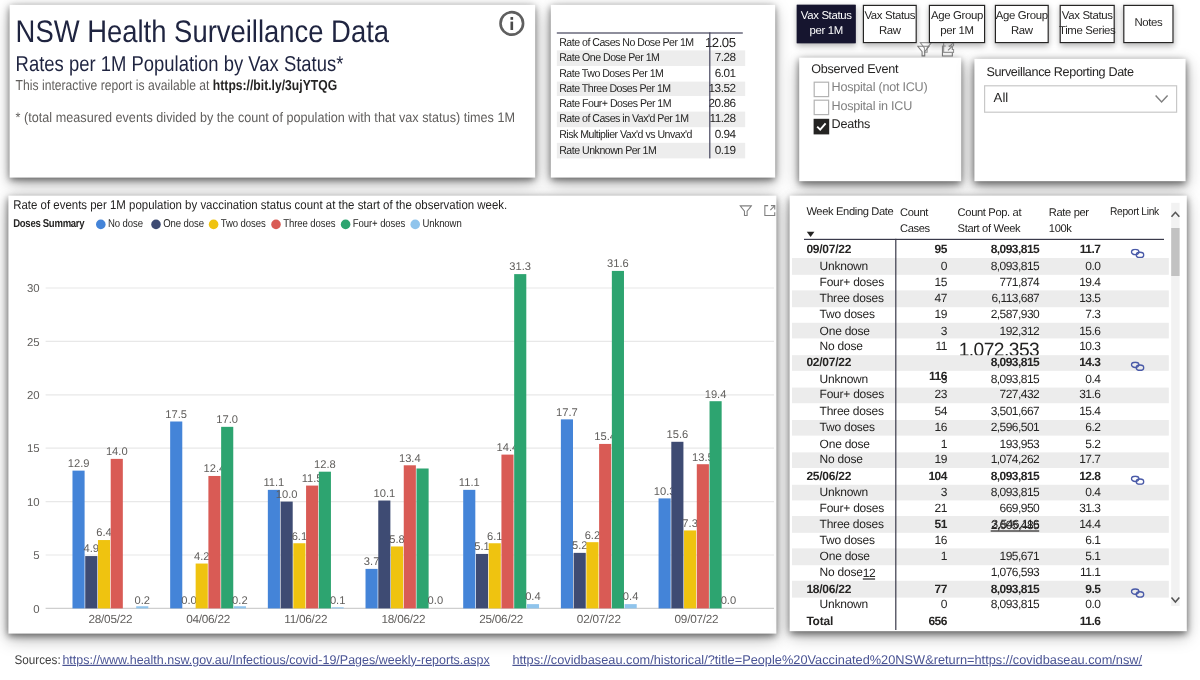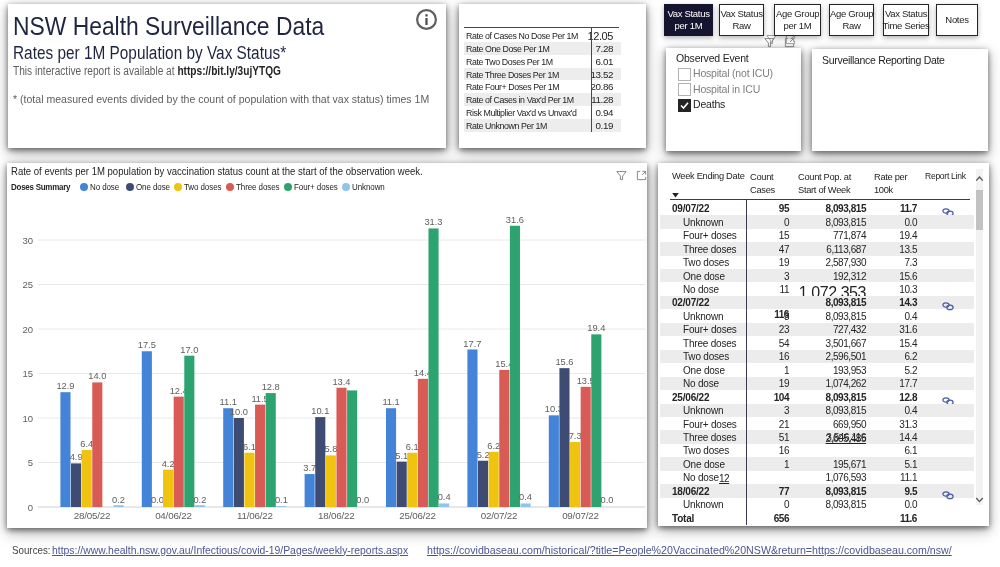--- a/index.html
+++ b/index.html
@@ -95,20 +95,26 @@
     <div class="abs" style="left:27px;top:34.5px;font-size:10.5px;letter-spacing:-0.2px;color:#808080;white-space:nowrap;">Hospital in ICU</div>
     <div class="abs" style="left:12px;top:50.5px;width:13px;height:13px;background:#252423;"></div>
     <svg class="abs" style="left:12px;top:50.5px;" width="13" height="13" viewBox="0 0 13 13">
       <path d="M3 6.5 L5.5 9 L10 3.8" fill="none" stroke="#fff" stroke-width="1.6"></path>
     </svg>
     <div class="abs" style="left:27px;top:50.0px;font-size:10.5px;letter-spacing:-0.2px;color:#252423;white-space:nowrap;">Deaths</div>
 </div>
 
 <div class="card" style="left:812px;top:49px;width:176px;height:102px;">
  <div class="abs" style="left:10px;top:5px;font-size:10.5px;letter-spacing:-0.3px;color:#252423;white-space:nowrap;">Surveillance Reporting Date</div>
+ <div class="abs" style="left:8px;top:22px;width:159px;height:21px;border:1px solid #c8c8c8;background:#fff;">
+   <div class="abs" style="left:7px;top:4px;font-size:11px;color:#252423;">All</div>
+   <svg class="abs" style="right:6px;top:6px;" width="12" height="9" viewBox="0 0 12 9">
+     <path d="M1 1.5 L6 7 L11 1.5" fill="none" stroke="#808080" stroke-width="1.2"></path>
+      </svg>
+ </div>
 </div>
 
 <div class="card" style="left:7px;top:163px;width:640px;height:365px;">
  <div class="abs" id="ct" style="left:4px;top:1.8px;font-size:10.5px;color:#252423;white-space:nowrap;transform:scaleX(0.909);transform-origin:left top;">Rate of events per 1M population by vaccination status count at the start of the observation week.</div>
  <div class="abs" style="left:4px;top:17.5px;font-size:9.5px;letter-spacing:-0.3px;color:#252423;font-weight:bold;white-space:nowrap;transform:scaleX(0.84);transform-origin:left top;">Doses Summary</div>
     <div class="abs" style="left:73px;top:20px;width:8px;height:8px;border-radius:50%;background:#4484D8;"></div>
     <div class="abs" style="left:82.5px;top:17.5px;font-size:9.5px;letter-spacing:-0.1px;color:#252423;white-space:nowrap;transform:scaleX(0.84);transform-origin:left top;">No dose</div>
     <div class="abs" style="left:119px;top:20px;width:8px;height:8px;border-radius:50%;background:#3E4B73;"></div>
     <div class="abs" style="left:128.5px;top:17.5px;font-size:9.5px;letter-spacing:-0.1px;color:#252423;white-space:nowrap;transform:scaleX(0.84);transform-origin:left top;">One dose</div>
     <div class="abs" style="left:167px;top:20px;width:8px;height:8px;border-radius:50%;background:#EFC310;"></div>
@@ -324,21 +330,21 @@
     <div class="abs" style="left:25px;top:242.1px;font-size:10px;letter-spacing:-0.2px;color:#252423;white-space:nowrap;">Unknown</div>
     <div class="abs" style="left:61px;top:242.1px;width:70px;text-align:right;font-size:10px;letter-spacing:-0.45px;color:#252423;">3</div>
     <div class="abs" style="left:138px;top:242.1px;width:70px;text-align:right;font-size:10px;letter-spacing:-0.45px;color:#252423;">8,093,815</div>
     <div class="abs" style="left:219px;top:242.1px;width:40px;text-align:right;font-size:10px;letter-spacing:-0.45px;color:#252423;">0.4</div>
     <div class="abs" style="left:25px;top:255.5px;font-size:10px;letter-spacing:-0.2px;color:#252423;white-space:nowrap;">Four+ doses</div>
     <div class="abs" style="left:61px;top:255.5px;width:70px;text-align:right;font-size:10px;letter-spacing:-0.45px;color:#252423;">21</div>
     <div class="abs" style="left:138px;top:255.5px;width:70px;text-align:right;font-size:10px;letter-spacing:-0.45px;color:#252423;">669,950</div>
     <div class="abs" style="left:219px;top:255.5px;width:40px;text-align:right;font-size:10px;letter-spacing:-0.45px;color:#252423;">31.3</div>
     <div class="abs" style="left:2px;top:267.4px;width:314px;height:13.45px;background:#ececec;"></div>
     <div class="abs" style="left:25px;top:268.9px;font-size:10px;letter-spacing:-0.2px;color:#252423;white-space:nowrap;">Three doses</div>
-    <div class="abs" style="left:61px;top:268.9px;width:70px;text-align:right;font-size:10px;letter-spacing:-0.45px;color:#252423;">51</div>
+    <div class="abs" style="left:61px;top:268.9px;width:70px;text-align:right;font-size:10px;letter-spacing:-0.45px;color:#252423;font-weight:bold;">51</div>
     <div class="abs" style="left:138px;top:268.9px;width:70px;text-align:right;font-size:10px;letter-spacing:-0.45px;color:#252423;">3,546,116</div>
     <div class="abs" style="left:219px;top:268.9px;width:40px;text-align:right;font-size:10px;letter-spacing:-0.45px;color:#252423;">14.4</div>
     <div class="abs" style="left:25px;top:282.4px;font-size:10px;letter-spacing:-0.2px;color:#252423;white-space:nowrap;">Two doses</div>
     <div class="abs" style="left:61px;top:282.4px;width:70px;text-align:right;font-size:10px;letter-spacing:-0.45px;color:#252423;">16</div>
     <div class="abs" style="left:138px;top:270px;width:70px;text-align:right;font-size:10px;letter-spacing:-0.45px;color:#252423;text-decoration:underline;">2,605,485</div>
     <div class="abs" style="left:219px;top:282.4px;width:40px;text-align:right;font-size:10px;letter-spacing:-0.45px;color:#252423;">6.1</div>
     <div class="abs" style="left:2px;top:294.3px;width:314px;height:13.45px;background:#ececec;"></div>
     <div class="abs" style="left:25px;top:295.8px;font-size:10px;letter-spacing:-0.2px;color:#252423;white-space:nowrap;">One dose</div>
     <div class="abs" style="left:61px;top:295.8px;width:70px;text-align:right;font-size:10px;letter-spacing:-0.45px;color:#252423;">1</div>
     <div class="abs" style="left:138px;top:295.8px;width:70px;text-align:right;font-size:10px;letter-spacing:-0.45px;color:#252423;">195,671</div>

